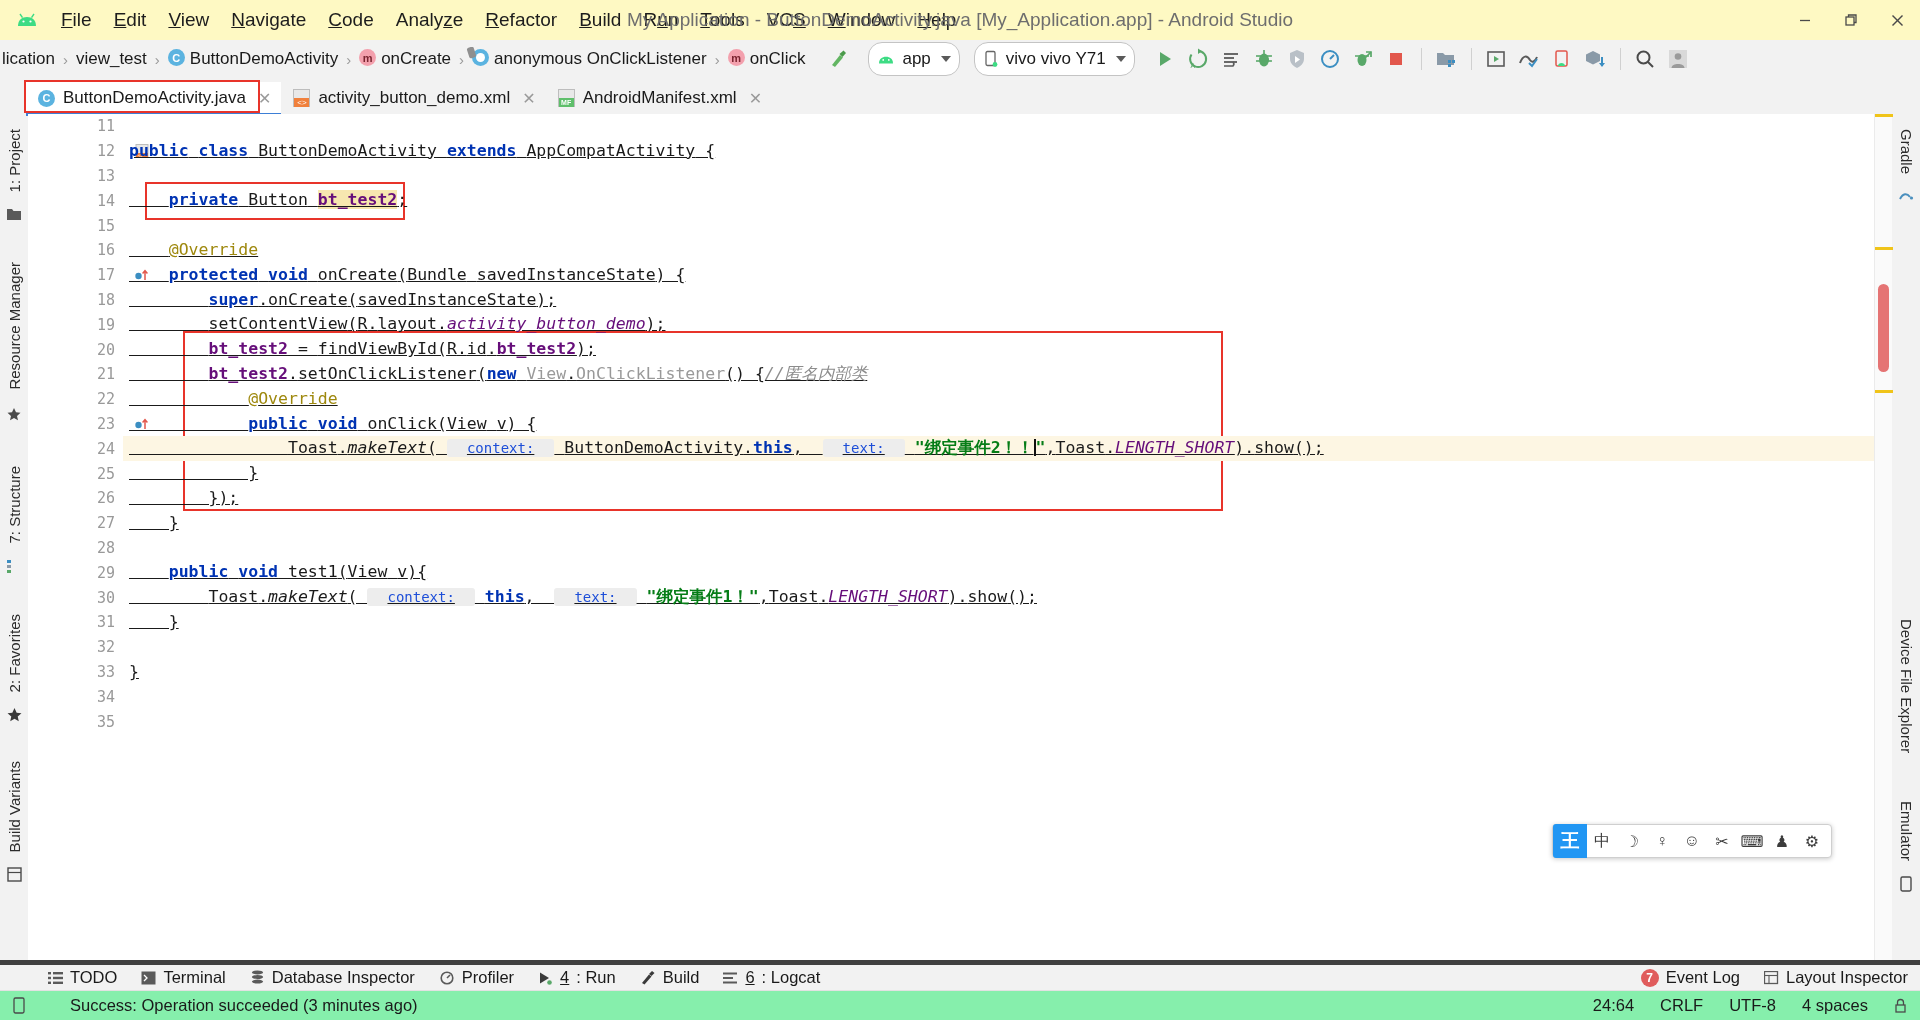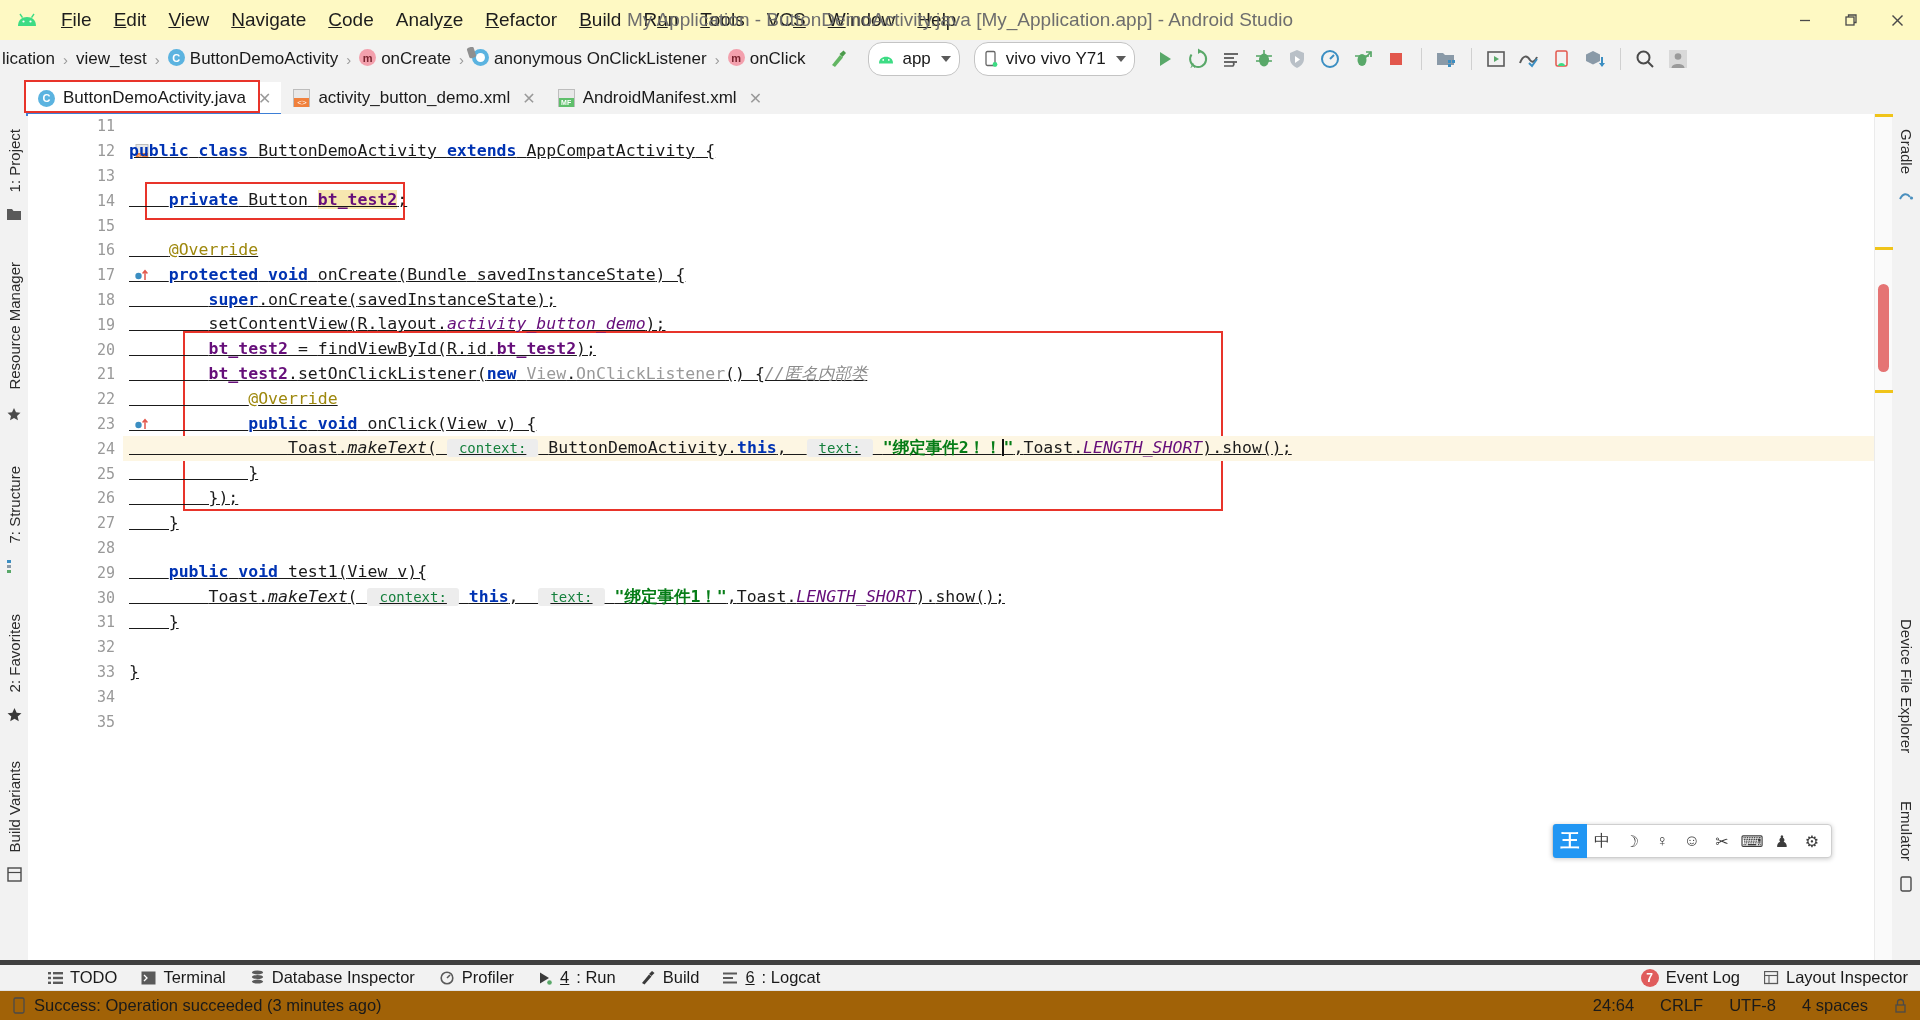--- a/index.html
+++ b/index.html
@@ -101,21 +101,21 @@
 
   .kw { color:#0033b3; font-weight:bold; }
   .ident { color:#1a1a1a; }
   .field { color:#660e7a; font-weight:bold; }
   .static-f { color:#660e7a; font-style:italic; }
   .method-i { color:#1a1a1a; font-style:italic; }
   .str { color:#067d17; font-weight:bold; }
   .cmt { color:#8c8c8c; font-style:italic; }
   .anno { color:#9e880d; }
   .gray { color:#999999; }
-  .hint { background:#ededed; color:#15803d; font-size:14px; padding:1px 12px; border-radius:3px;margin-top:8px; }
+  .hint { background:#ededed; color:#1d4ed8; font-size:14px; padding:1px 20px; border-radius:3px;margin-top:8px; }
   .highlight-ident { background:#f7e7b0; }
   .caret-bar { display:inline-block; width:2px; height:17px; background:#111; vertical-align:-3px; }
 
   .redbox { position:absolute; border:2px solid #e8342a; pointer-events:none; }
 
   
   .right-col { width:18px; flex:none; background:#fafafa; position:relative; border-left:1px solid #ebebeb;}
   .sb-thumb { position:absolute; left:3px; width:11px; background:#cfcfcf; border-radius:6px; }
   .marker { position:absolute; left:0; width:18px; height:3px; }
 
@@ -131,21 +131,21 @@
               border-radius:3px 0 0 3px; }
   .ime-btn { width:30px; height:34px; display:flex; align-items:center; justify-content:center;
              font-size:16px; color:#3c3c3c; }
 
   
   .bottombar { height:30px; min-height:30px; display:flex; align-items:center;
                background:#f2f2f2; border-top:5px solid #404040; padding-left:36px; }
   .bb-item { display:flex; align-items:center; gap:7px; padding:3px 12px; font-size:16.5px; color:#1a1a1a; }
   .bb-item .u { text-decoration:underline; }
   .statusbar { height:30px; min-height:30px; display:flex; align-items:center;
-               background:#a16207; border-top:1px solid #e2e2e2; padding-left:8px; font-size:16.5px; }
+               background:#86efac; border-top:1px solid #e2e2e2; padding-left:8px; font-size:16.5px;gap:36px; }
   .sb-right { margin-left:auto; display:flex; align-items:center; gap:0; }
   .sb-cell { padding:3px 13px; color:#1a1a1a; }
   .badge-red { width:18px;height:18px;border-radius:50%;background:#e05c5c;color:#fff;
                font-size:12px;display:flex;align-items:center;justify-content:center;font-weight:bold;}
   svg { display:block; }
 </style>
 </head>
 <body>
 
 <div class="app">

